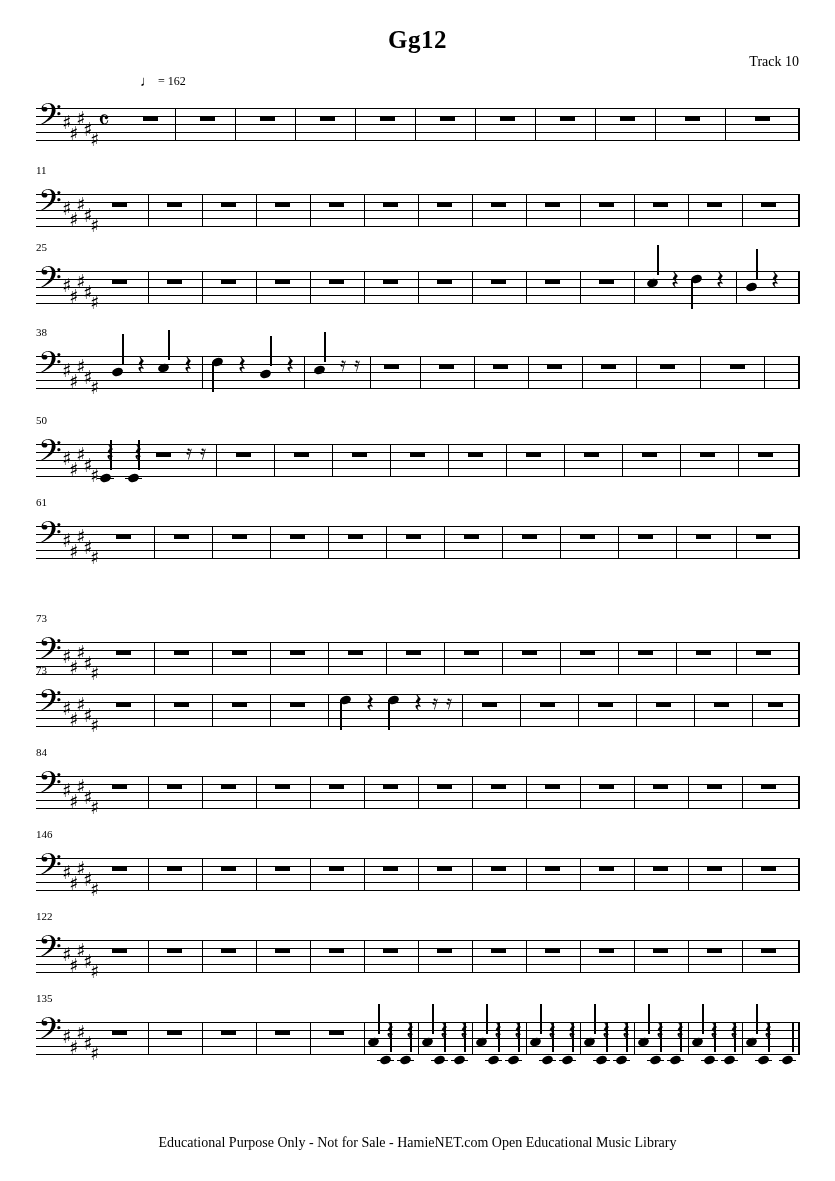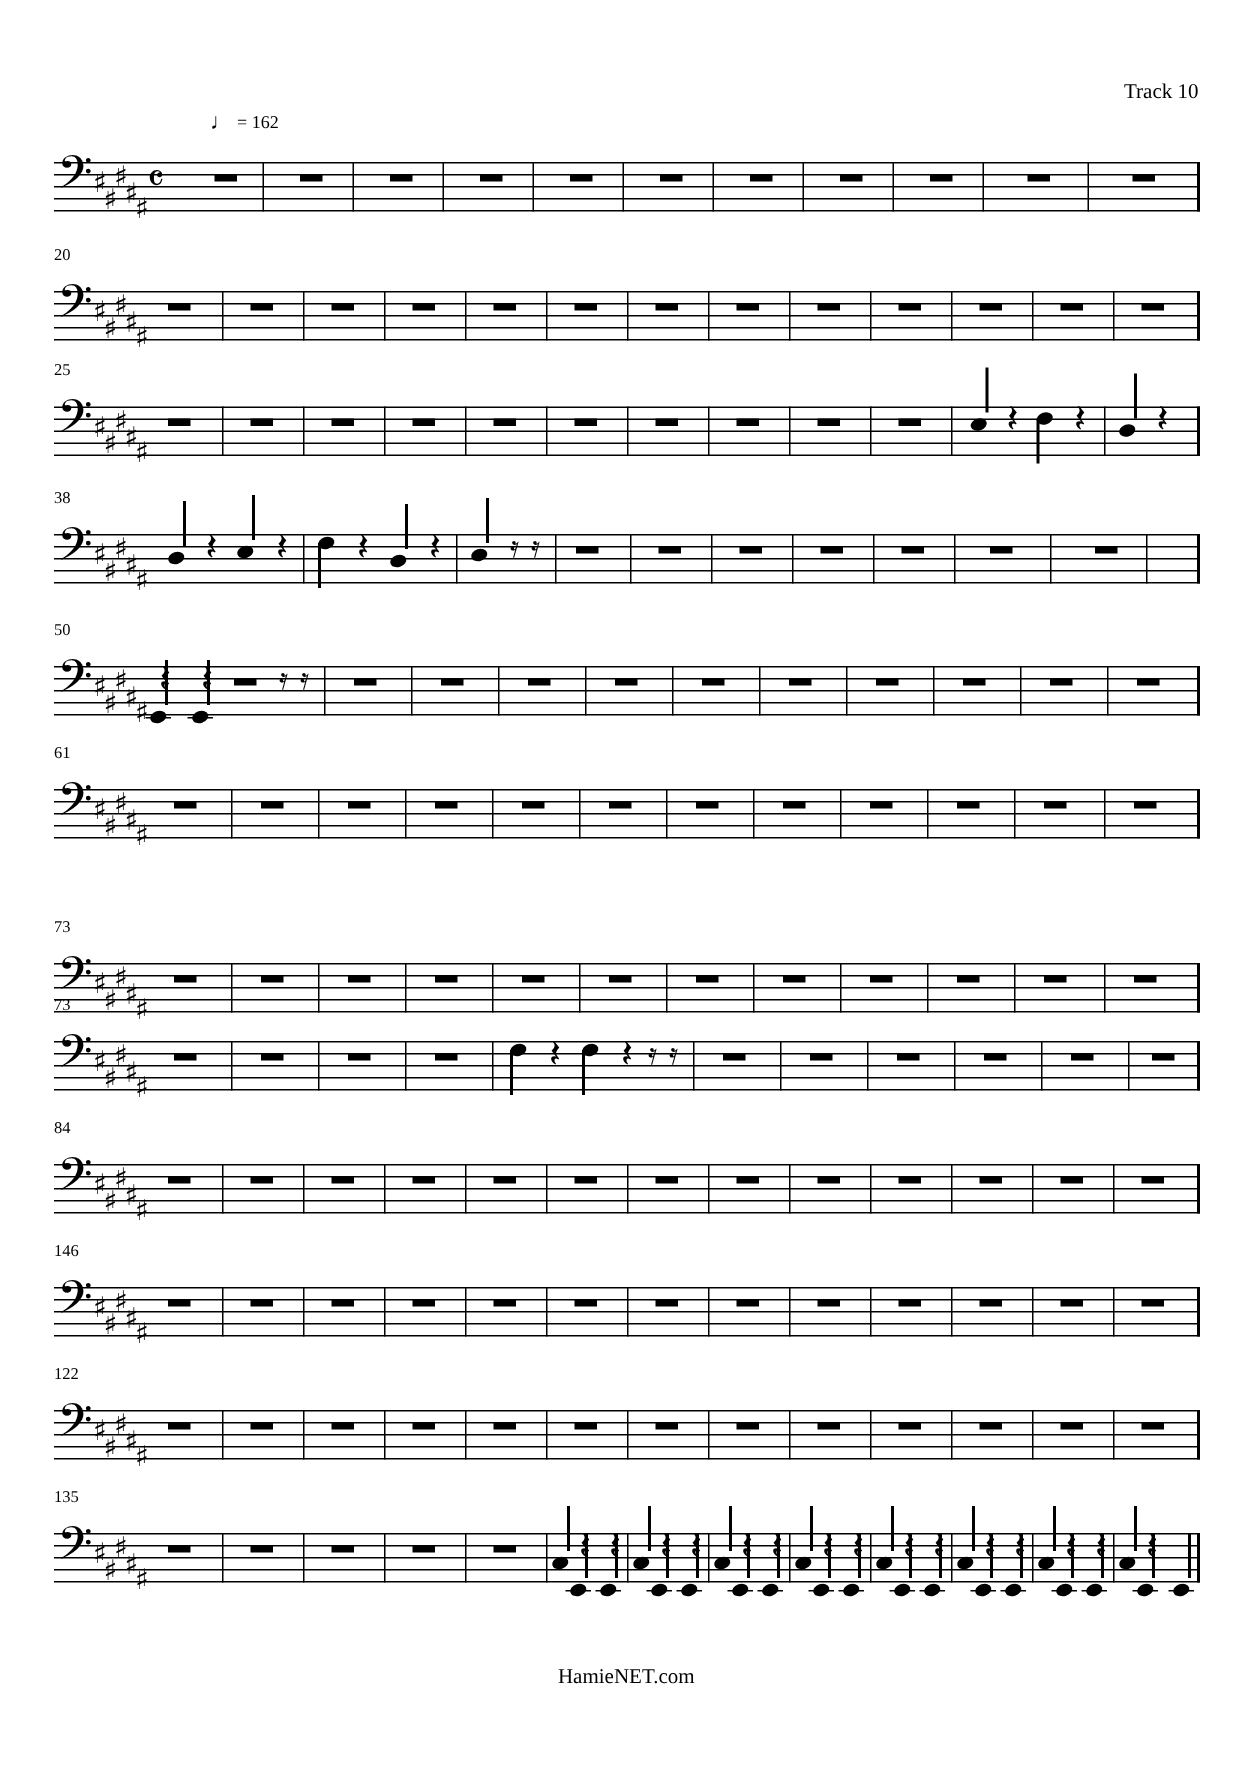--- a/index.html
+++ b/index.html
@@ -194,20 +194,21 @@
     font-size: 20px;
     line-height: 1;
     font-family: "DejaVu Sans", sans-serif;
   }
 </style>
 </head>
 <body>
 
 <div class="page">
 
+  <div class="title">Gg12</div>
   <div class="track-label">Track 10</div>
 
   <div class="system" style="top:94px;">
     <div class="tempo">
       <span class="notehead-q">♩</span>
       <span>= 162</span>
     </div>
     <div class="staff">
       <div class="line l0"></div>
         <div class="line l1"></div>
@@ -243,21 +244,21 @@
     <div class="barline" style="left:559px;"></div>
     <div class="wrest" style="left:584px; top:22px;"></div>
     <div class="barline" style="left:619px;"></div>
     <div class="wrest" style="left:649px; top:22px;"></div>
     <div class="barline" style="left:689px;"></div>
     <div class="wrest" style="left:719px; top:22px;"></div>
     <div class="barline end" style="left:762px;"></div>
   </div>
 
   <div class="system" style="top:180px;">
-    <div class="measure-number">20</div>
+    <div class="measure-number">11</div>
     <div class="staff">
       <div class="line l0"></div>
         <div class="line l1"></div>
         <div class="line l2"></div>
         <div class="line l3"></div>
         <div class="line l4"></div>
     </div>
     <div class="clef">𝄢</div>
     <div class="keysig">
       <span class="sh" style="left:0px;  top:8px;">♯</span>
@@ -912,15 +913,15 @@
         <div class="stem up"></div>
       </div>
     <div class="note" style="left:746px; top:48px;">
         <div class="ledger" style="left:-3px; top:4px;"></div>
         <div class="head"></div>
         <div class="stem up"></div>
       </div>
     <div class="barline end" style="left:762px;"></div>
   </div>
 
-  <div class="footer1">HamieNET.com</div>
+  <div class="footer2">Educational Purpose Only - Not for Sale - HamieNET.com Open Educational Music Library</div>
 
 </div>
 
 </body></html>

